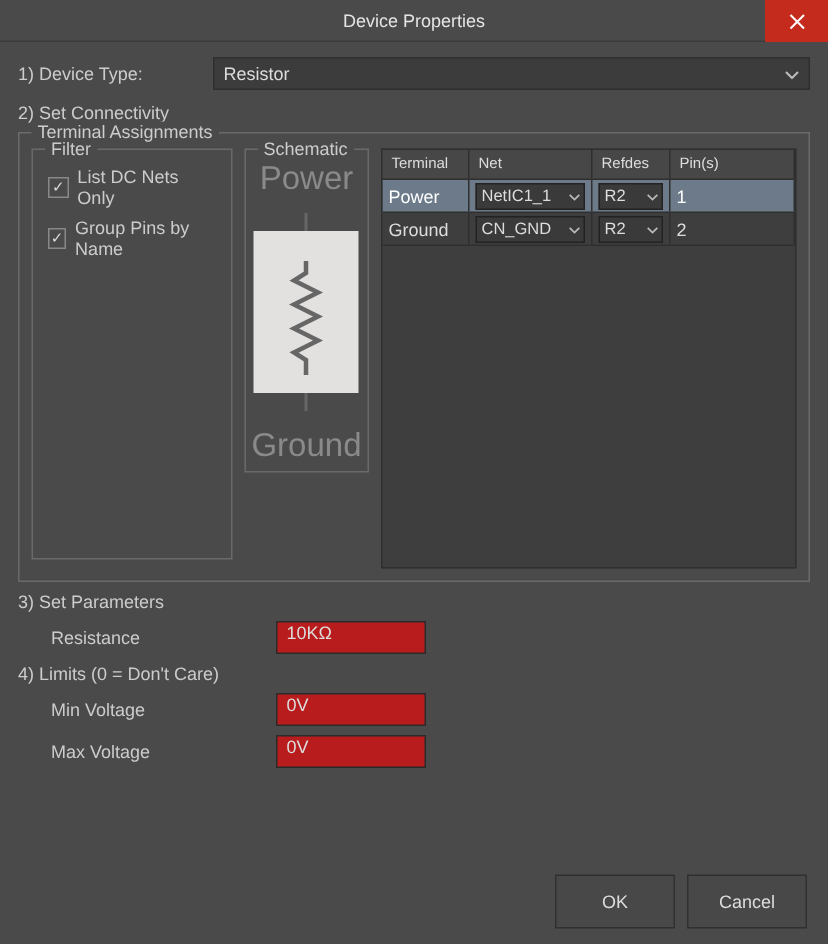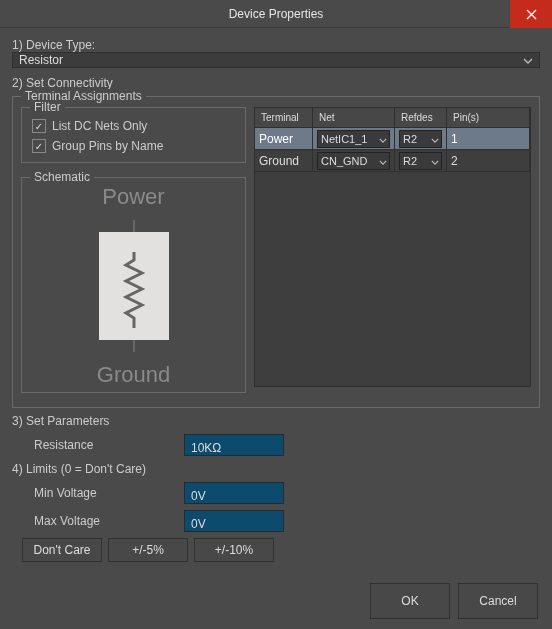--- a/index.html
+++ b/index.html
@@ -25,21 +25,21 @@
   .close-btn {
     position: absolute;
     right: 0; top: 0;
     width: 42px; height: 28px;
     background: #c42b1c;
     display: flex; align-items: center; justify-content: center;
     color: #fff;
     cursor: pointer;
   }
   .body { padding: 10px 12px 12px 12px; }
-  .row { display: flex; margin-bottom: 8px; flex-direction: column; }
+  .row { display: flex; align-items: center; margin-bottom: 8px; }
   .label1 { width: 130px; color: #ccc; }
   .dropdown {
     flex: 1;
     background: #3c3c3c;
     border: 1px solid #2f2f2f;
     height: 22px;
     display: flex;
     align-items: center;
     padding: 0 6px;
     position: relative;
@@ -57,21 +57,21 @@
   }
   .group-title {
     position: absolute;
     top: -8px; left: 8px;
     background: #4a4a4a;
     padding: 0 4px;
     color: #ccc;
     font-size: 12px;
   }
   .cols { display: flex; gap: 8px; }
-  .left-col { width: 225px; display: flex; flex-direction: column; gap: 8px; }
+  .left-col { width: 225px; display: flex; flex-direction: row; gap: 8px; }
   .right-col { flex: 1; }
   .checkbox-row { display: flex; align-items: center; gap: 6px; padding: 3px 4px; }
   .chk {
     width: 14px; height: 14px;
     border: 1px solid #888;
     background: #4a4a4a;
     display: flex; align-items: center; justify-content: center;
     font-size: 10px; color: #ddd;
   }
   .schem {
@@ -132,25 +132,25 @@
     position: relative;
     color: #ddd;
     font-size: 11px;
     overflow: hidden;
   }
   .mini-dd .mchev { position: absolute; right: 2px; }
   .param-row { display: flex; align-items: center; margin: 6px 0 6px 22px; }
   .param-label { width: 150px; color: #ccc; }
   .tinput {
     width: 100px; height: 22px;
-    background: #0c4a6e;
+    background: #b91c1c;
     border: 1px solid #2a2a2a;
     color: #ddd;
     padding: 0 6px;
-    display: flex; align-items: flex-end;
+    display: flex; align-items: flex-start;
   }
   .btn-row { display: flex; gap: 6px; margin: 6px 0 0 10px; }
   .btn {
     height: 24px;
     padding: 0 10px;
     background: #484848;
     border: 1px solid #303030;
     color: #ddd;
     display: flex; align-items: center; justify-content: center;
     min-width: 80px;
@@ -290,24 +290,19 @@
     <div class="tinput">
         <span>0V</span>
       </div>
   </div>
   <div class="param-row">
     <div class="param-label">Max Voltage</div>
     <div class="tinput">
         <span>0V</span>
       </div>
   </div>
-  <div class="btn-row">
-    <div class="btn">Don't Care</div>
-    <div class="btn">+/-5%</div>
-    <div class="btn">+/-10%</div>
-  </div>
 
 </div>
 
 <div class="footer">
   <div class="btn">OK</div>
   <div class="btn">Cancel</div>
 </div>
 
 </body></html>

